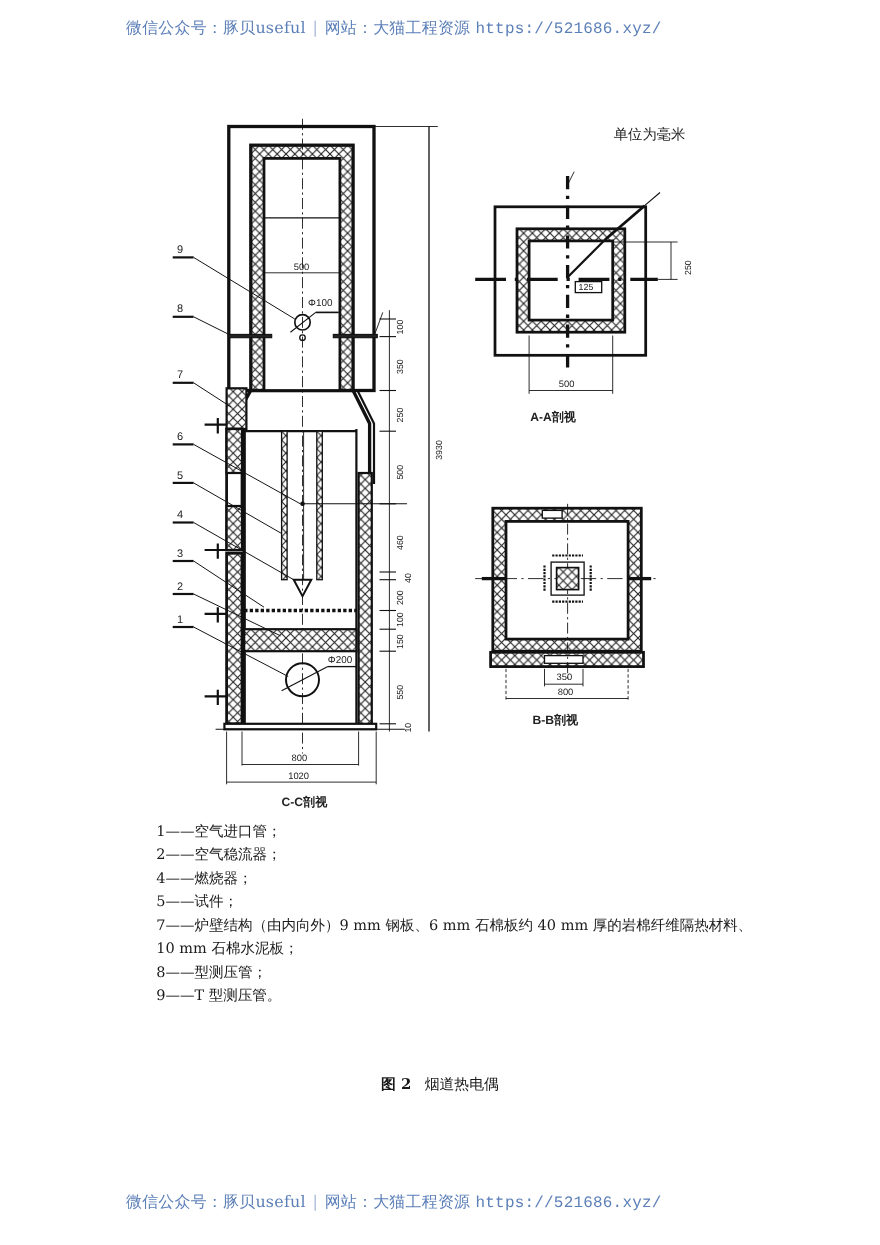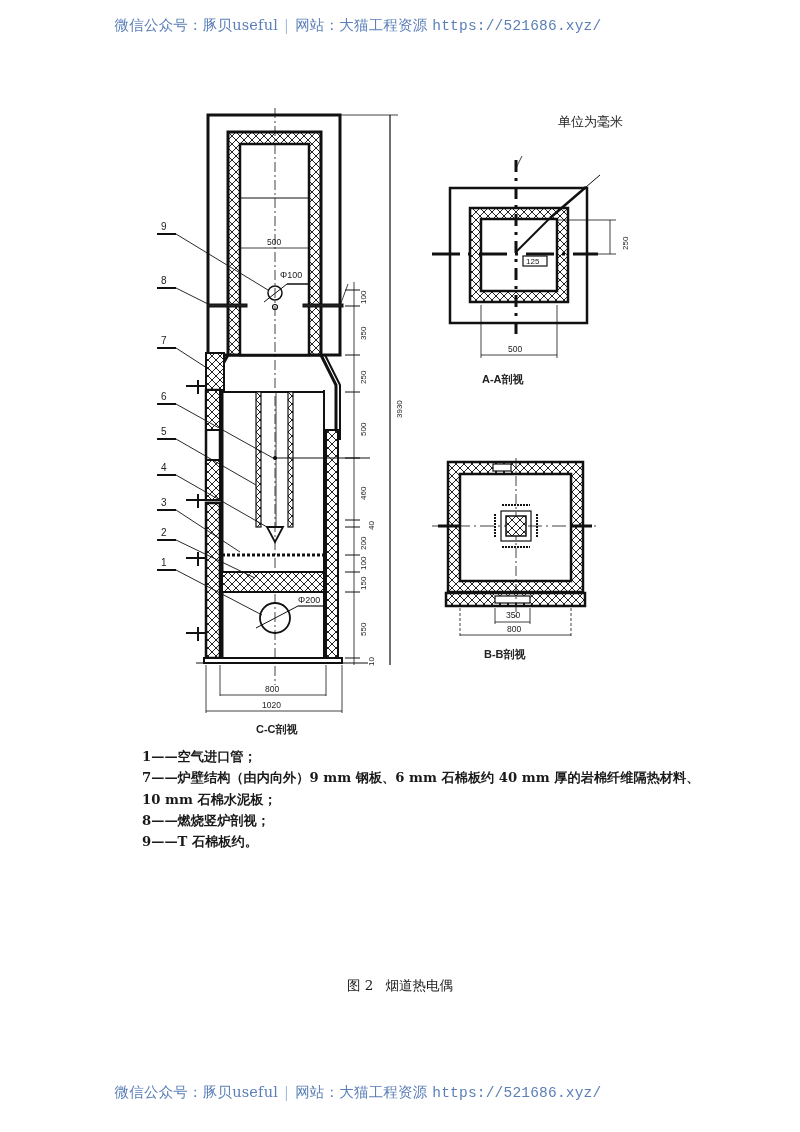--- a/index.html
+++ b/index.html
@@ -8,24 +8,24 @@
   .watermark { position: absolute; left: 0; width: 716px; text-align: center;
                font-size: 14.5px; color: #5b7fb8; letter-spacing: 0.2px;
                font-family: "DejaVu Serif", serif; }
   .watermark .mono { font-family: "Liberation Mono", "DejaVu Sans Mono", monospace; }
   .watermark .sep { color: #a9b9d6; margin: 0 6px; }
   #wm-top { top: 16px; }
   #wm-bottom { top: 1083px; }
   #figure { position: absolute; left: 140px; top: 100px; width: 540px; height: 640px; }
   .legend { position: absolute; left: 142px; top: 746px; width: 540px;
             font-size: 13.2px; line-height: 21.3px; font-family: "DejaVu Serif", "Liberation Serif", serif; }
-  .legend .row { white-space: nowrap; font-weight: bold; }
+  .legend .row { white-space: nowrap; }
   .caption { position: absolute; top: 977px; left: 0; width: 800px; text-align: center;
              font-size: 13.5px; font-family: "DejaVu Serif", serif; }
-  .caption .fig-no { font-weight: normal; margin-right: 12px; }
+  .caption .fig-no { font-weight: bold; margin-right: 12px; }
   svg text { font-family: "Liberation Sans", "DejaVu Sans", sans-serif; fill: #222; }
 </style>
 </head>
 <body>
 
 <div class="watermark" id="wm-top">
   <span>微信公众号：豚贝useful</span><span class="sep">|</span><span>网站：大猫工程资源</span>
   <span class="mono">https://521686.xyz/</span>
 </div>
 
@@ -232,24 +232,27 @@
   <g>
     <text x="366" y="518" font-size="8.5">350</text>
     <text x="367" y="532" font-size="8.5">800</text>
     <text x="344" y="558" font-size="11" font-weight="bold">B-B剖视</text>
   </g>
 </svg>
 </div>
 
 <div class="legend">
   <div class="row"><span>1</span><span>——</span><span>空气进口管；</span></div>
+  <div class="row"><span>2</span><span>——</span><span>空气稳流器；</span></div>
+  <div class="row"><span>4</span><span>——</span><span>燃烧器；</span></div>
+  <div class="row"><span>5</span><span>——</span><span>试件；</span></div>
   <div class="row"><span>7</span><span>——</span><span>炉壁结构（由内向外）9 mm 钢板、6 mm 石棉板约 40 mm 厚的岩棉纤维隔热材料、</span></div>
   <div class="row"><span>10 mm 石棉水泥板；</span></div>
-  <div class="row"><span>8</span><span>——</span><span>燃烧竖炉剖视；</span></div>
-  <div class="row"><span>9</span><span>——</span><span>T 石棉板约。</span></div>
+  <div class="row"><span>8</span><span>——</span><span>型测压管；</span></div>
+  <div class="row"><span>9</span><span>——</span><span>T 型测压管。</span></div>
 </div>
 
 <div class="caption">
   <span class="fig-no">图 2</span><span>烟道热电偶</span>
 </div>
 
 <div class="watermark" id="wm-bottom">
   <span>微信公众号：豚贝useful</span><span class="sep">|</span><span>网站：大猫工程资源</span>
   <span class="mono">https://521686.xyz/</span>
 </div>

